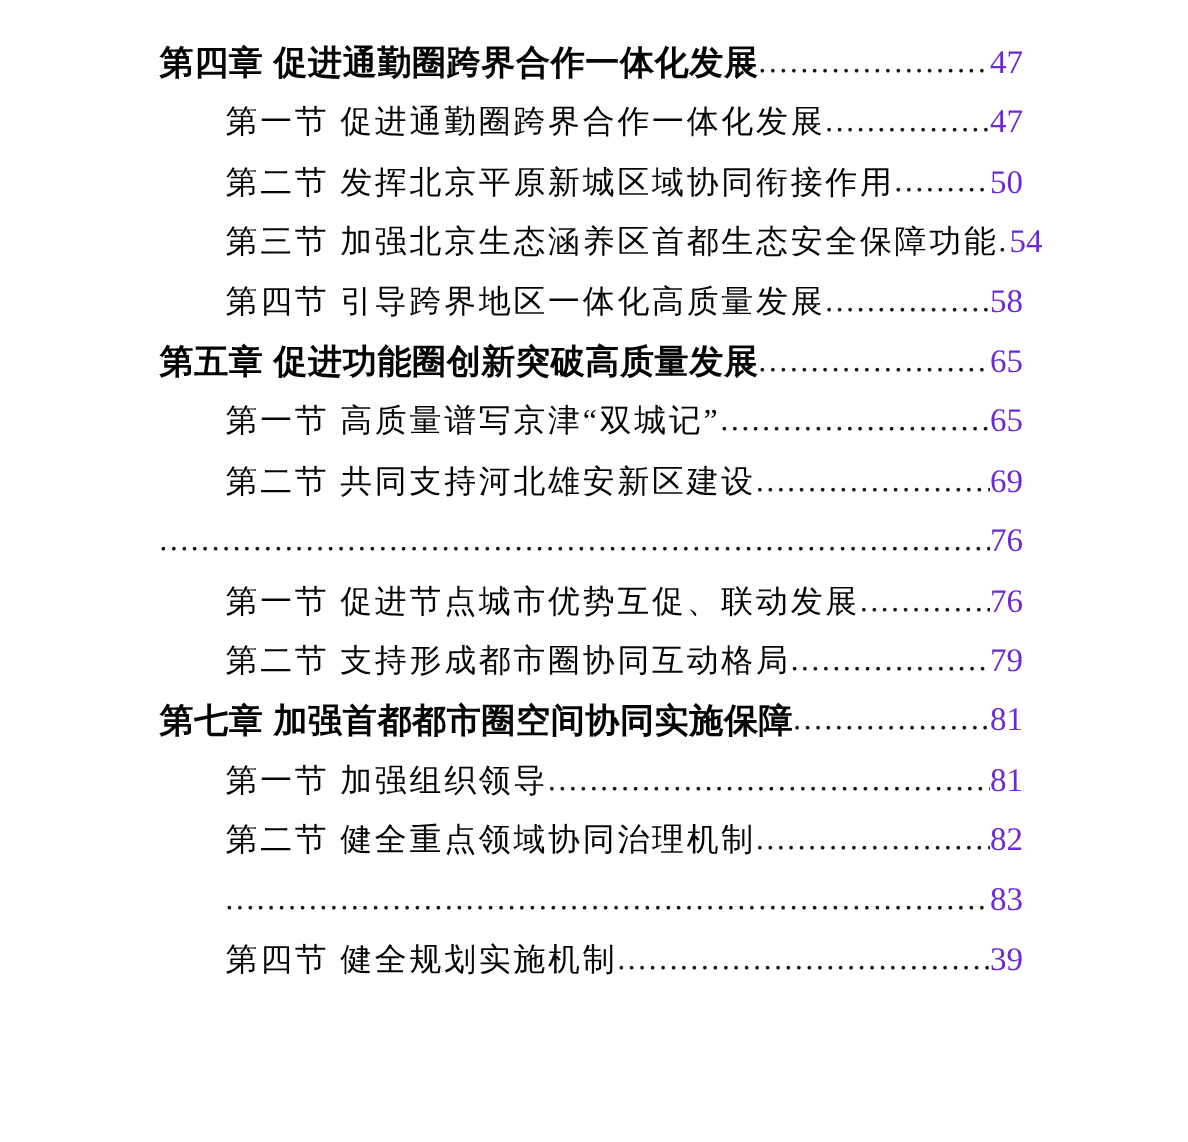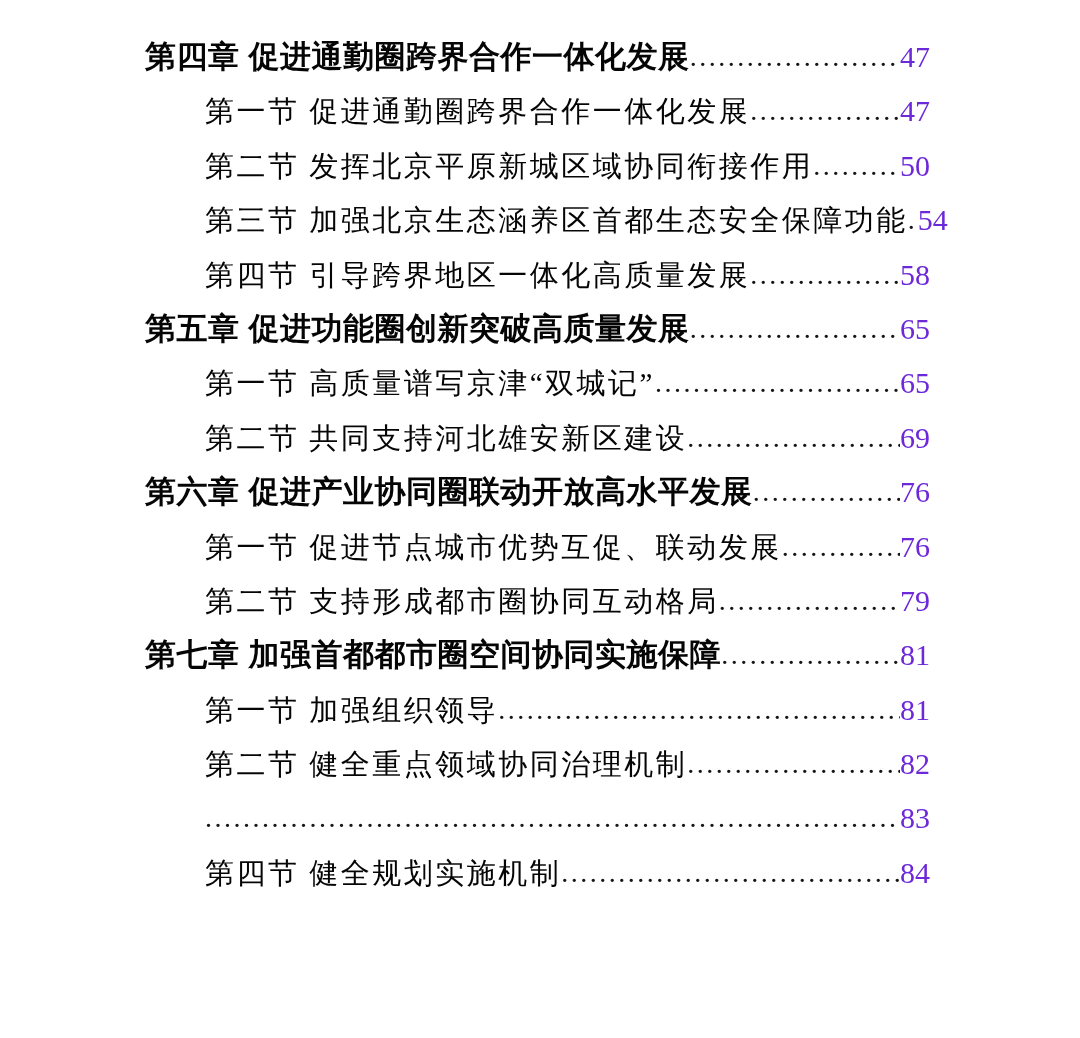--- a/index.html
+++ b/index.html
@@ -114,21 +114,20 @@
     </div>
 
     <div class="row section">
       <span class="title">第二节 共同支持河北雄安新区建设</span>
       <span class="dots"></span>
       <span class="page-num">69</span>
     </div>
 
 
     <div class="row chapter">
-      <span class="title">第六章 促进产业协同圈联动开放高水平发展</span>
       <span class="dots"></span>
       <span class="page-num">76</span>
     </div>
 
     <div class="row section">
       <span class="title">第一节 促进节点城市优势互促、联动发展</span>
       <span class="dots"></span>
       <span class="page-num">76</span>
     </div>
 
@@ -157,18 +156,18 @@
     </div>
 
     <div class="row section">
       <span class="dots"></span>
       <span class="page-num">83</span>
     </div>
 
     <div class="row section">
       <span class="title">第四节 健全规划实施机制</span>
       <span class="dots"></span>
-      <span class="page-num">84</span>
+      <span class="page-num">39</span>
     </div>
 
 
   </div>
 </div>
 
 </body></html>

